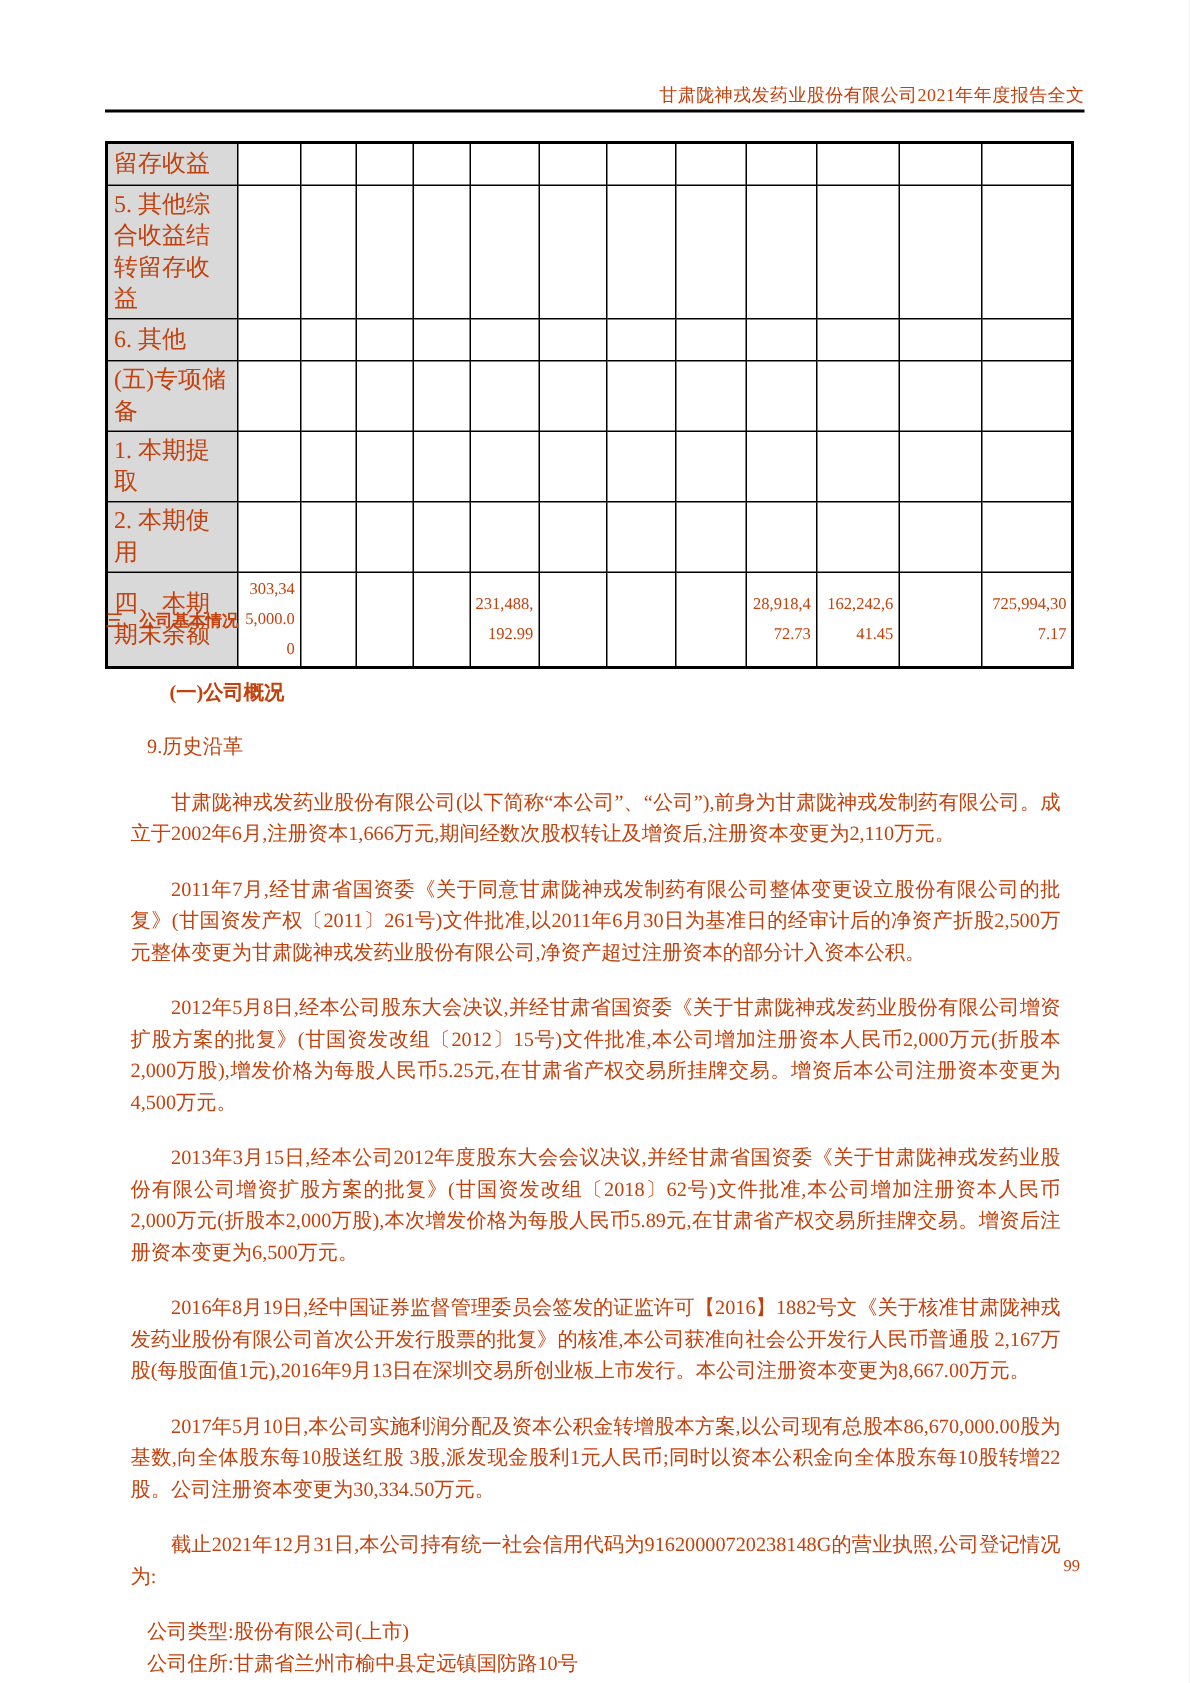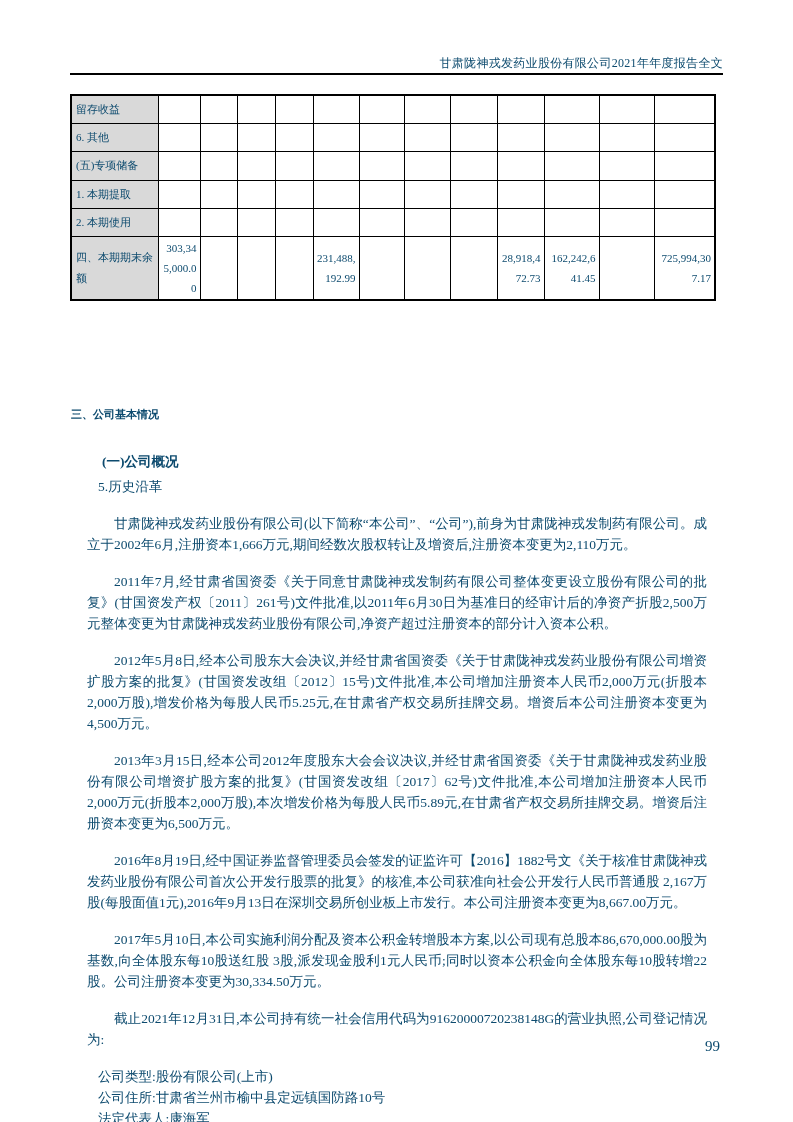--- a/index.html
+++ b/index.html
@@ -1,19 +1,19 @@
 <!DOCTYPE html>
 <html><head>
 <meta charset="utf-8">
 <style>
   html,body { margin:0; padding:0; background:#e8e8e8; }
   .page {
     position:relative; width:793px; height:1122px; margin:0 auto;
     background:#ffffff; overflow:hidden;
-    font-family:"Liberation Serif","DejaVu Serif",serif; color:#0c4a6e;
+    font-family:"Liberation Serif","DejaVu Serif",serif; color:#c2410c;
   }
   
   .hdr {
     position:absolute; top:54px; left:70px; width:653px;
     text-align:right; font-size:12px; line-height:18px; letter-spacing:0.3px;
   }
   .hdr-rule {
     position:absolute; top:73px; left:70px; width:653px;
     border-top:2px solid #000; height:0;
   }
@@ -21,40 +21,40 @@
   .tbl-wrap { position:absolute; top:94px; left:70px; }
   table.equity {
     border-collapse:collapse; table-layout:fixed; width:644px;
     border:2px solid #000;
   }
   table.equity td {
     border:1.5px solid #000; vertical-align:middle; overflow:hidden;
   }
   td.lbl {
     background:#d9d9d9; text-align:left; padding:2px 2px 2px 4px;
-    font-size:11px; line-height:21px; word-break:break-all;
+    font-size:16px; line-height:21px; word-break:break-all;
   }
   td.val {
     text-align:right; padding:1px 3px; font-size:11px; line-height:20px;
     word-break:break-all;
   }
   
   .content {
     position:absolute; top:404px; left:71px; width:652px;
     font-size:13.5px; line-height:21px; text-align:justify;
   }
   .h1 { font-size:11px; font-weight:bold; line-height:20px; margin:0 0 27px 0; text-align:left; }
-  .h2 { font-size:13.5px; font-weight:bold; line-height:21px; margin:4px; text-indent:2em; text-align:left; }
+  .h2 { font-size:13.5px; font-weight:bold; line-height:21px; margin:15px; text-indent:2em; text-align:left; }
   .sub { line-height:21px; margin:0; text-indent:2em; text-align:left; }
   .content p.para { margin:16px; text-indent:2em; }
   .content p.info { margin:0; text-indent:2em; text-align:left; }
   
   .pageno {
     position:absolute; top:1038px; left:70px; width:650px;
-    text-align:right; font-size:15px;
+    text-align:right; font-size:11px;
   }
 </style>
 </head>
 <body>
 
 <div class="page">
 
   <div class="hdr">甘肃陇神戎发药业股份有限公司2021年年度报告全文</div>
   <div class="hdr-rule"></div>
 
@@ -84,20 +84,35 @@
             <td class="val"></td>
             <td class="val"></td>
             <td class="val"></td>
             <td class="val"></td>
             <td class="val"></td>
             <td class="val"></td>
             <td class="val"></td>
             <td class="val"></td>
             <td class="val"></td>
           </tr>
+          <tr style="height: 66px;">
+            <td class="lbl">5. 其他综合收益结转留存收益</td>
+            <td class="val"></td>
+            <td class="val"></td>
+            <td class="val"></td>
+            <td class="val"></td>
+            <td class="val"></td>
+            <td class="val"></td>
+            <td class="val"></td>
+            <td class="val"></td>
+            <td class="val"></td>
+            <td class="val"></td>
+            <td class="val"></td>
+            <td class="val"></td>
+          </tr>
           <tr style="height: 28px;">
             <td class="lbl">6. 其他</td>
             <td class="val"></td>
             <td class="val"></td>
             <td class="val"></td>
             <td class="val"></td>
             <td class="val"></td>
             <td class="val"></td>
             <td class="val"></td>
             <td class="val"></td>
@@ -166,26 +181,26 @@
             <td class="val"></td>
             <td class="val">725,994,307.17</td>
           </tr>
         </tbody>
     </table>
   </div>
 
   <div class="content">
     <p class="h1">三、公司基本情况</p>
     <p class="h2">(一)公司概况</p>
-    <p class="sub">5.历史沿革</p>
+    <p class="sub">9.历史沿革</p>
     <div>
         <p class="para">甘肃陇神戎发药业股份有限公司(以下简称“本公司”、“公司”),前身为甘肃陇神戎发制药有限公司。成立于2002年6月,注册资本1,666万元,期间经数次股权转让及增资后,注册资本变更为2,110万元。</p>
         <p class="para">2011年7月,经甘肃省国资委《关于同意甘肃陇神戎发制药有限公司整体变更设立股份有限公司的批复》(甘国资发产权〔2011〕261号)文件批准,以2011年6月30日为基准日的经审计后的净资产折股2,500万元整体变更为甘肃陇神戎发药业股份有限公司,净资产超过注册资本的部分计入资本公积。</p>
         <p class="para">2012年5月8日,经本公司股东大会决议,并经甘肃省国资委《关于甘肃陇神戎发药业股份有限公司增资扩股方案的批复》(甘国资发改组〔2012〕15号)文件批准,本公司增加注册资本人民币2,000万元(折股本2,000万股),增发价格为每股人民币5.25元,在甘肃省产权交易所挂牌交易。增资后本公司注册资本变更为4,500万元。</p>
-        <p class="para">2013年3月15日,经本公司2012年度股东大会会议决议,并经甘肃省国资委《关于甘肃陇神戎发药业股份有限公司增资扩股方案的批复》(甘国资发改组〔2017〕62号)文件批准,本公司增加注册资本人民币2,000万元(折股本2,000万股),本次增发价格为每股人民币5.89元,在甘肃省产权交易所挂牌交易。增资后注册资本变更为6,500万元。</p>
+        <p class="para">2013年3月15日,经本公司2012年度股东大会会议决议,并经甘肃省国资委《关于甘肃陇神戎发药业股份有限公司增资扩股方案的批复》(甘国资发改组〔2018〕62号)文件批准,本公司增加注册资本人民币2,000万元(折股本2,000万股),本次增发价格为每股人民币5.89元,在甘肃省产权交易所挂牌交易。增资后注册资本变更为6,500万元。</p>
         <p class="para">2016年8月19日,经中国证券监督管理委员会签发的证监许可【2016】1882号文《关于核准甘肃陇神戎发药业股份有限公司首次公开发行股票的批复》的核准,本公司获准向社会公开发行人民币普通股 2,167万股(每股面值1元),2016年9月13日在深圳交易所创业板上市发行。本公司注册资本变更为8,667.00万元。</p>
         <p class="para">2017年5月10日,本公司实施利润分配及资本公积金转增股本方案,以公司现有总股本86,670,000.00股为基数,向全体股东每10股送红股 3股,派发现金股利1元人民币;同时以资本公积金向全体股东每10股转增22股。公司注册资本变更为30,334.50万元。</p>
         <p class="para">截止2021年12月31日,本公司持有统一社会信用代码为91620000720238148G的营业执照,公司登记情况为:</p>
       </div>
     <div>
         <p class="info">公司类型:股份有限公司(上市)</p>
         <p class="info">公司住所:甘肃省兰州市榆中县定远镇国防路10号</p>
         <p class="info">法定代表人:康海军</p>
       </div>
   </div>

